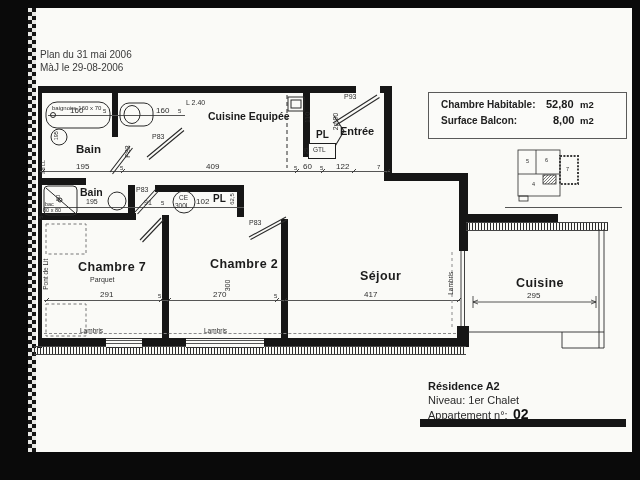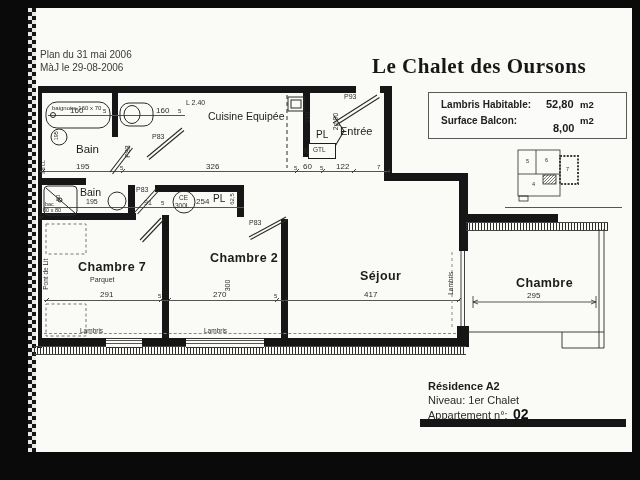--- a/index.html
+++ b/index.html
@@ -15,21 +15,21 @@
   .win{position:absolute;background:#fafaf7;border-top:1px solid #333;border-bottom:1px solid #333;}
   .dashline{position:absolute;border-top:1px dashed #8a8a8a;}
   .lbl{position:absolute;color:#1e1e1e;white-space:nowrap;line-height:1;}
   .date{font-size:10px;color:#3a3a3a;}
   .title{font-family:"Liberation Serif",serif;font-weight:bold;font-size:21px;color:#171717;letter-spacing:.5px;}
   .infobox{position:absolute;left:428px;top:92px;width:197px;height:45px;border:1px solid #5a5a5a;background:#fbfbf9;}
   .sl{font-size:10px;font-weight:bold;color:#222;}
   .sv{font-size:11px;font-weight:bold;color:#1a1a1a;}
   .su{font-size:9.5px;font-weight:bold;color:#1a1a1a;}
   .room{font-weight:bold;font-size:12.5px;color:#1b1b1b;letter-spacing:.4px;}
-  .rooms{font-weight:normal;font-size:10.5px;color:#1b1b1b;}
+  .rooms{font-weight:bold;font-size:10.5px;color:#1b1b1b;}
   .dim{font-size:8px;color:#2e2e2e;}
   .dimt{font-size:6px;color:#2e2e2e;}
   .tiny{font-size:6.5px;color:#2e2e2e;}
   .micro{font-size:5.5px;color:#2e2e2e;}
   .door{font-size:7px;color:#2e2e2e;}
   .rot{transform:rotate(-90deg);}
   .gtlbox{position:absolute;left:308px;top:143px;width:26px;height:14px;border:1px solid #1d1d1d;background:#fafaf7;}
   .ftbold{font-size:11px;font-weight:bold;color:#1c1c1c;}
   .ft{font-size:11px;color:#2a2a2a;}
   .aptnum{font-size:14px;font-weight:bold;color:#111;}
@@ -42,28 +42,27 @@
 
   <div class="paper"></div>
   <div class="blackbar" style="left:0;top:0;width:640px;height:8px"></div>
   <div class="blackbar" style="left:0;top:0;width:28px;height:480px"></div>
   <div class="blackbar" style="left:632px;top:0;width:8px;height:480px"></div>
   <div class="blackbar" style="left:0;top:452px;width:640px;height:28px"></div>
   <div class="film"></div>
 
   <span class="lbl date" style="left:40px;top:50px">Plan du 31 mai 2006</span>
   <span class="lbl date" style="left:40px;top:63px">MàJ le 29-08-2006</span>
-  <span class="lbl title" style="left:372px;top:56px">Le Chalet des Oursons</span>
 
   <div class="infobox"></div>
-  <span class="lbl sl" style="left:441px;top:100px">Lambris Habitable:</span>
+  <span class="lbl sl" style="left:441px;top:100px">Chambre Habitable:</span>
   <span class="lbl sv" style="left:546px;top:99px">52,80</span>
   <span class="lbl su" style="left:580px;top:100px">m2</span>
   <span class="lbl sl" style="left:441px;top:116px">Surface Balcon:</span>
-  <span class="lbl sv" style="left:553px;top:123px">8,00</span>
+  <span class="lbl sv" style="left:553px;top:115px">8,00</span>
   <span class="lbl su" style="left:580px;top:116px">m2</span>
 
   <div class="wall" style="left:38px;top:86px;width:318px;height:7px"></div>
   <div class="wall" style="left:380px;top:86px;width:12px;height:7px"></div>
   <div class="wall" style="left:384px;top:86px;width:8px;height:95px"></div>
   <div class="wall" style="left:384px;top:173px;width:84px;height:8px"></div>
   <div class="wall" style="left:459px;top:173px;width:9px;height:78px"></div>
   <div class="wall" style="left:457px;top:326px;width:12px;height:21px"></div>
   <div class="wall" style="left:38px;top:86px;width:4px;height:262px"></div>
   <div class="wall" style="left:40px;top:338px;width:422px;height:8px"></div>
@@ -154,23 +153,23 @@
 
   <span class="lbl rooms" style="left:76px;top:144px;font-size:11.5px">Bain</span>
   <span class="lbl rooms" style="left:80px;top:187px">Bain</span>
   <span class="lbl rooms" style="left:208px;top:111px;font-size:10.5px">Cuisine Equipée</span>
   <span class="lbl rooms" style="left:340px;top:126px;font-size:11px">Entrée</span>
   <span class="lbl rooms" style="left:316px;top:130px;font-size:10px">PL</span>
   <span class="lbl rooms" style="left:213px;top:194px;font-size:10px">PL</span>
   <span class="lbl tiny" style="left:313px;top:147px">GTL</span>
   <span class="lbl room" style="left:78px;top:261px">Chambre 7</span>
   <span class="lbl tiny" style="left:90px;top:276px;font-size:7px">Parquet</span>
-  <span class="lbl room" style="left:210px;top:252px">Chambre 2</span>
+  <span class="lbl room" style="left:210px;top:258px">Chambre 2</span>
   <span class="lbl room" style="left:360px;top:270px">Séjour</span>
-  <span class="lbl room" style="left:516px;top:277px">Chambre</span>
+  <span class="lbl room" style="left:516px;top:277px">Cuisine</span>
 
   <span class="lbl door rot" style="left:121px;top:148px">P83</span>
   <span class="lbl door" style="left:152px;top:133px">P83</span>
   <span class="lbl door" style="left:136px;top:186px">P83</span>
   <span class="lbl door" style="left:249px;top:219px">P83</span>
   <span class="lbl door" style="left:344px;top:93px">P93</span>
   <span class="lbl door rot" style="left:327px;top:118px">2p 90</span>
 
   <span class="lbl micro" style="left:52px;top:105px;font-size:6px">baignoire 160 x 70</span>
   <span class="lbl micro" style="left:45px;top:202px">bac</span>
@@ -183,32 +182,32 @@
   <span class="lbl tiny" style="left:204px;top:328px">Lambris</span>
   <span class="lbl tiny rot" style="left:440px;top:280px">Lambris</span>
 
   <span class="lbl dim" style="left:70px;top:107px">160</span>
   <span class="lbl dimt" style="left:103px;top:108px">5</span>
   <span class="lbl dim" style="left:156px;top:107px">160</span>
   <span class="lbl dimt" style="left:178px;top:108px">5</span>
   <span class="lbl tiny" style="left:186px;top:99px;font-size:7px">L 2.40</span>
   <span class="lbl dim" style="left:76px;top:163px">195</span>
   <span class="lbl dimt" style="left:120px;top:165px">5</span>
-  <span class="lbl dim" style="left:206px;top:163px">326</span>
+  <span class="lbl dim" style="left:206px;top:163px">409</span>
   <span class="lbl dimt" style="left:294px;top:165px">5</span>
   <span class="lbl dim" style="left:303px;top:163px">60</span>
   <span class="lbl dimt" style="left:320px;top:165px">5</span>
   <span class="lbl dim" style="left:336px;top:163px">122</span>
   <span class="lbl dimt" style="left:377px;top:164px">7</span>
   <span class="lbl tiny rot" style="left:302px;top:114px;font-size:7px">110</span>
   <span class="lbl dimt rot" style="left:303px;top:148px">25</span>
   <span class="lbl tiny" style="left:86px;top:198px;font-size:7px">195</span>
   <span class="lbl tiny" style="left:144px;top:199px;font-size:7px">91</span>
   <span class="lbl dimt" style="left:161px;top:200px">5</span>
-  <span class="lbl dim" style="left:196px;top:198px">254</span>
+  <span class="lbl dim" style="left:196px;top:198px">102</span>
   <span class="lbl dimt rot" style="left:226px;top:196px">62,5</span>
   <span class="lbl dimt rot" style="left:55px;top:195px">80</span>
   <span class="lbl dimt rot" style="left:39px;top:214px">5</span>
   <span class="lbl micro rot" style="left:52px;top:133px">195</span>
   <span class="lbl dim" style="left:100px;top:291px">291</span>
   <span class="lbl dimt" style="left:158px;top:293px">5</span>
   <span class="lbl dim" style="left:213px;top:291px">270</span>
   <span class="lbl dimt" style="left:274px;top:293px">5</span>
   <span class="lbl tiny rot" style="left:222px;top:282px;font-size:7px">300</span>
   <span class="lbl dim" style="left:364px;top:291px">417</span>

